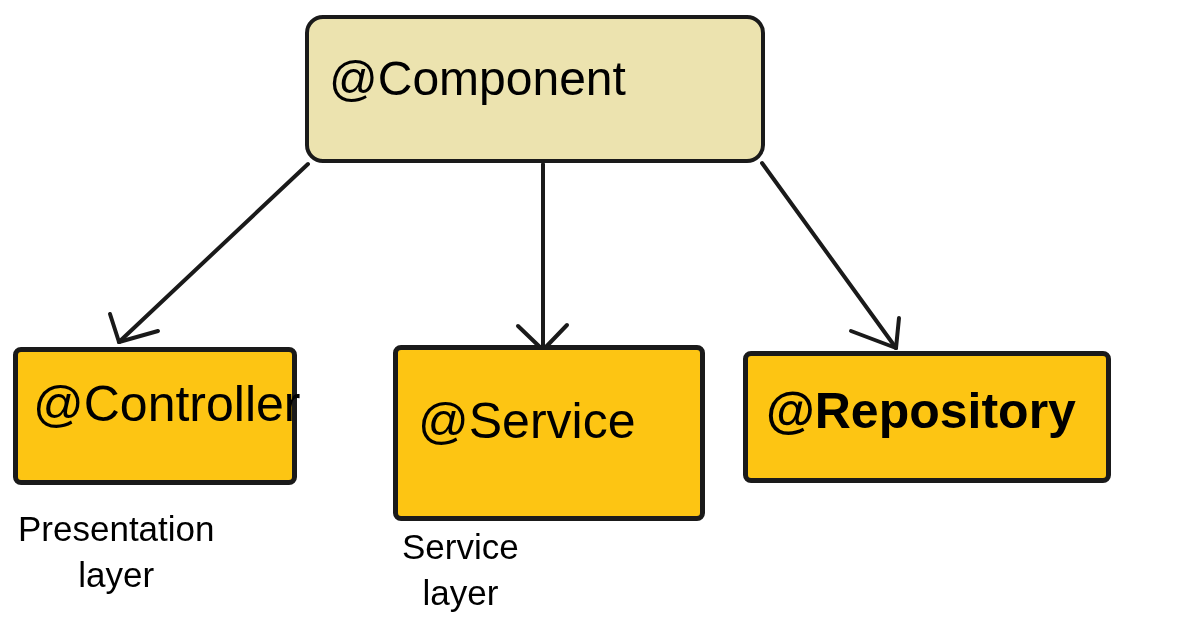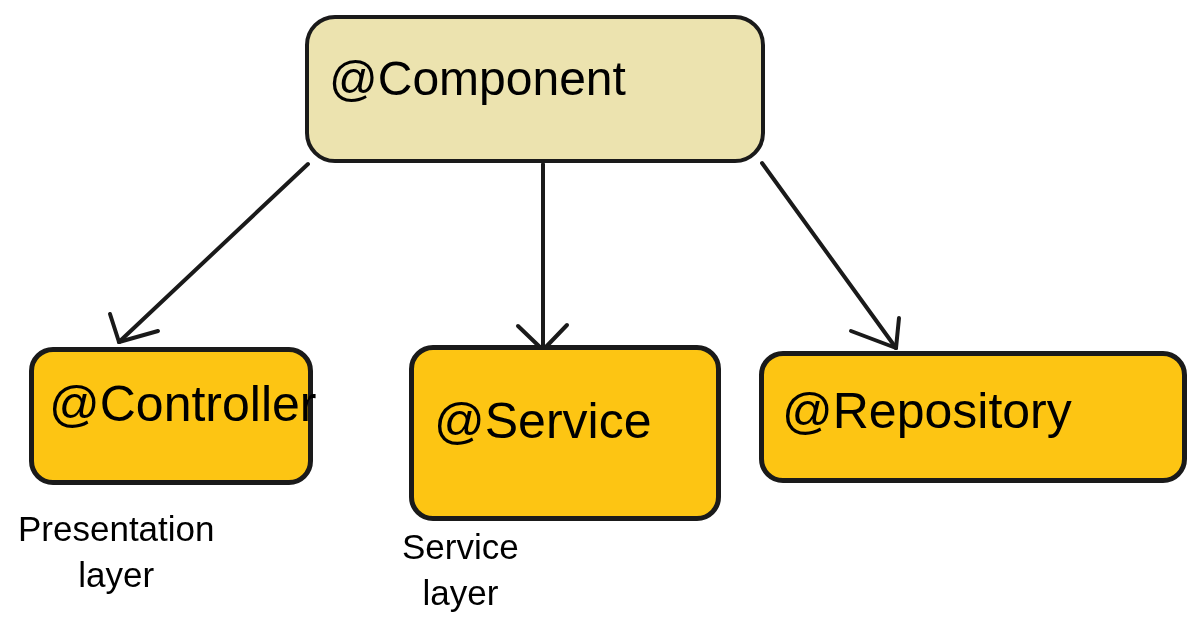--- a/index.html
+++ b/index.html
@@ -20,52 +20,52 @@
     position: absolute;
     left: 0;
     top: 0;
     width: 1200px;
     height: 630px;
   }
   .node {
     position: absolute;
     box-sizing: border-box;
     border: 4px solid #1a1a1a;
-    border-radius: 30px;
+    border-radius: 18px;
   }
   .node-parent {
     left: 305px;
     top: 15px;
     width: 460px;
     height: 148px;
     background: #ECE3AF;
   }
   .node-child {
     background: #FDC513;
     border-width: 5px;
-    border-radius: 24px;
-    margin-left: 16px;
+    border-radius: 8px;
   }
   .node-controller {
     left: 13px;
     top: 347px;
     width: 284px;
     height: 138px;
   }
   .node-service {
     left: 393px;
     top: 345px;
     width: 312px;
     height: 176px;
   }
   .node-repository {
     left: 743px;
     top: 351px;
-    width: 428px;
+    width: 368px;
     height: 132px;
+    font-weight: bold;
   }
   .node-label {
     position: absolute;
     white-space: nowrap;
     line-height: 1;
     color: #000000;
   }
   .label-component {
     left: 20px;
     top: 36px;

